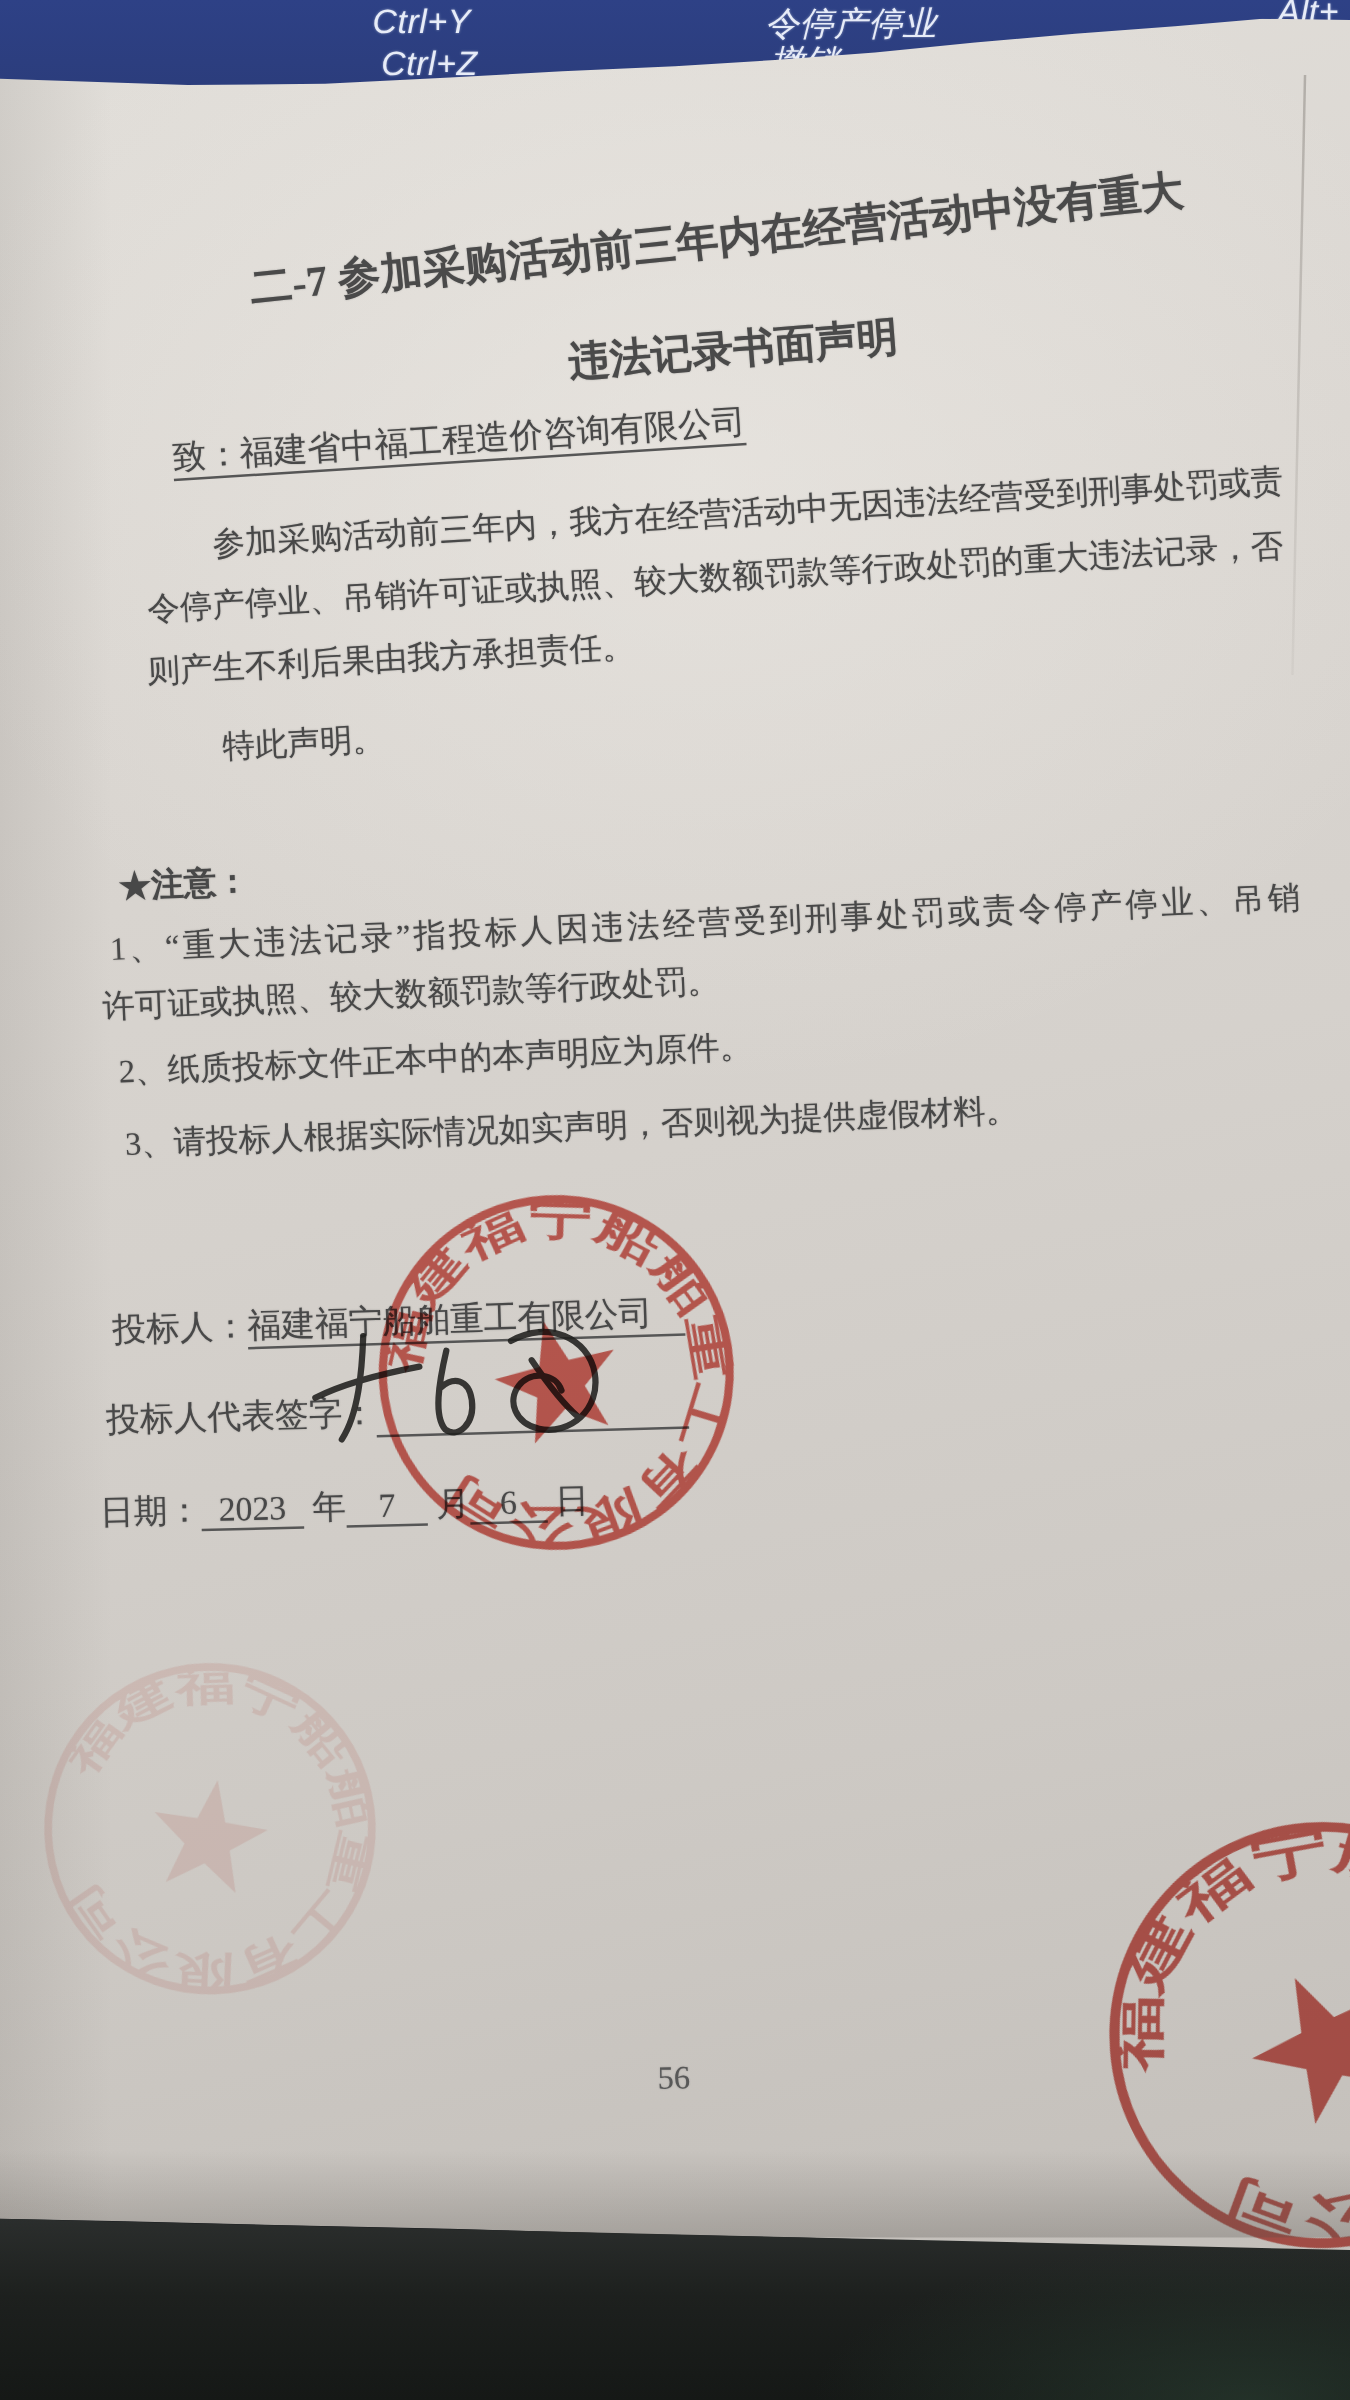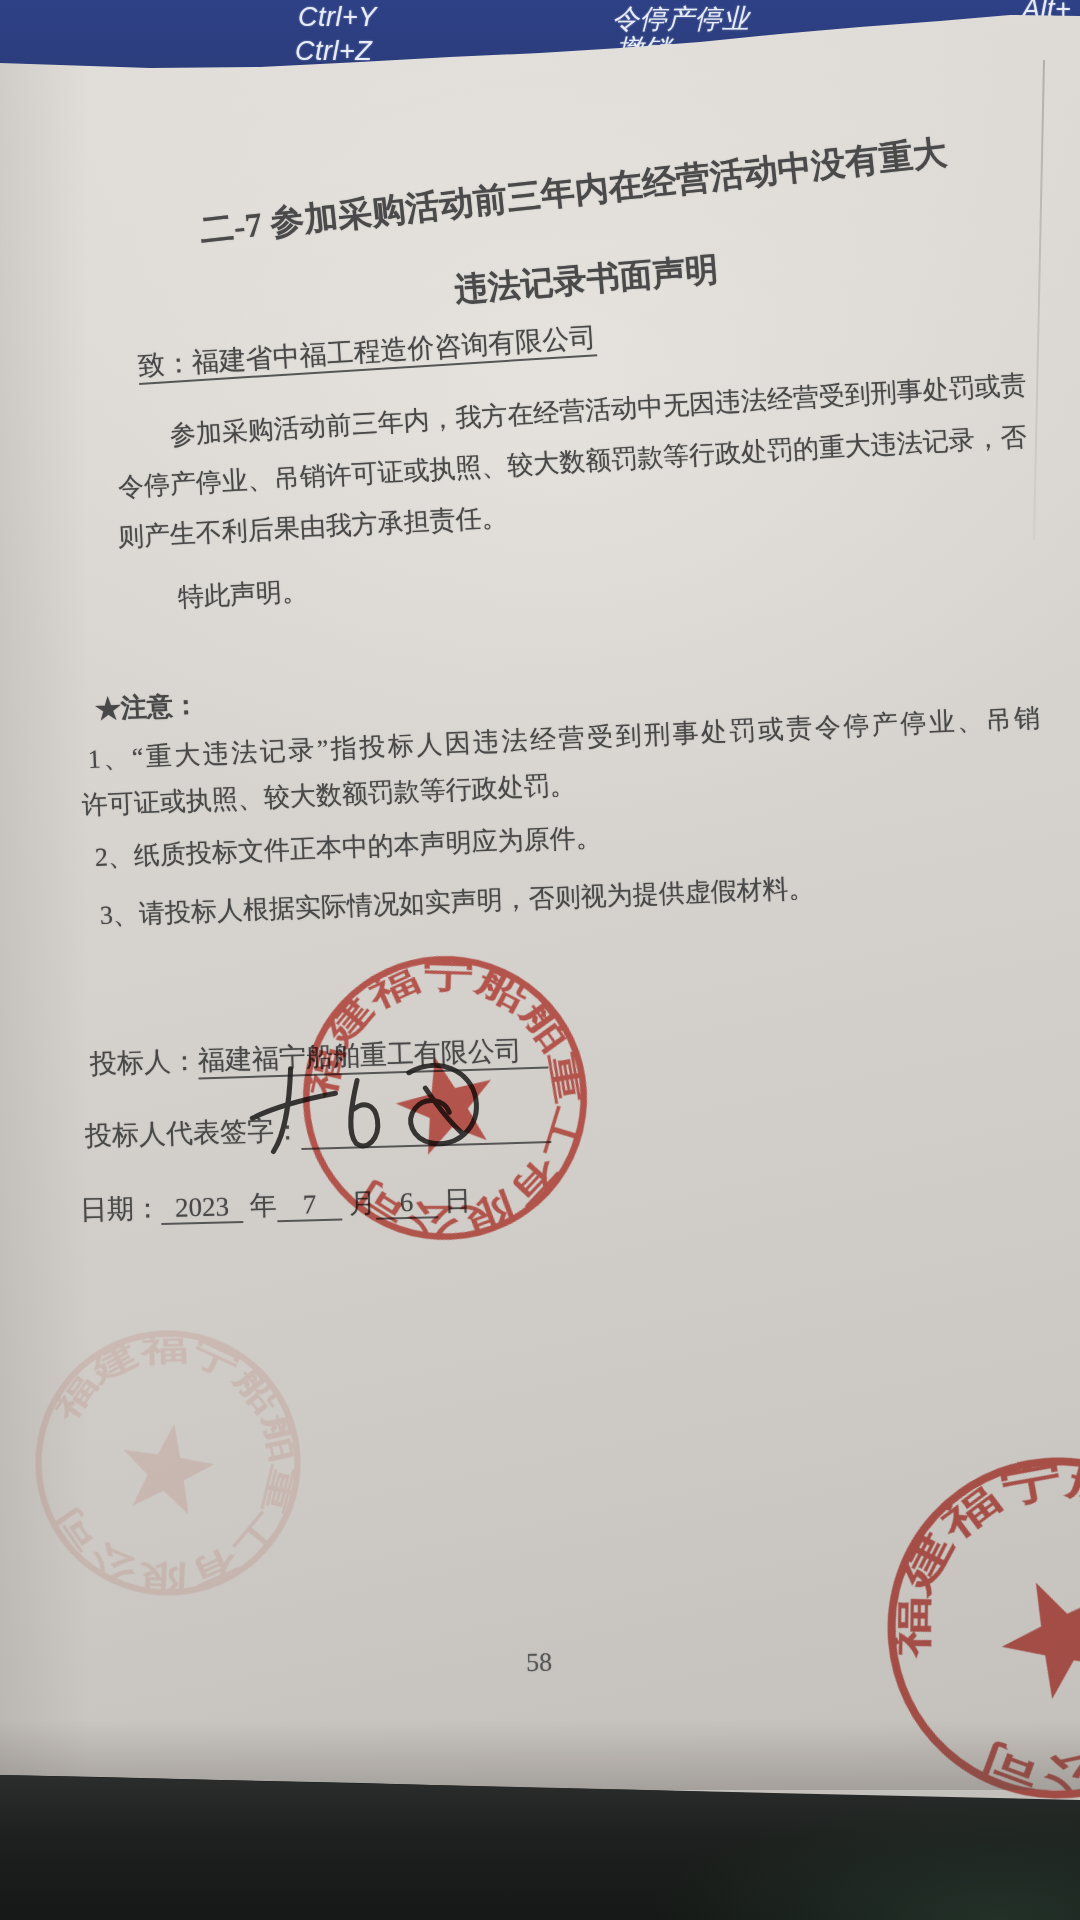--- a/index.html
+++ b/index.html
@@ -62,21 +62,21 @@
       radial-gradient(ellipse 500px 180px at 1000px 150px, rgba(42,62,50,.65), rgba(42,62,50,0) 70%),
       linear-gradient(180deg,#2c2f2e 0%,#1d201e 45%,#151816 100%);
     clip-path:polygon(0px 5px,1080px 30px,1080px 150px,0px 150px);
   }
 </style>
 </head>
 <body>
 
 <div class="menu-band">
   <span class="menu-text" style="left:298px;top:2px;">Ctrl+Y</span>
-  <span class="menu-text" style="left:295px;top:36px;">Ctrl+Z</span>
+  <span class="menu-text" style="left:305px;top:36px;">Ctrl+Z</span>
   <span class="menu-text" style="left:612px;top:1px;">令停产停业</span>
   <span class="menu-text" style="left:616px;top:31px;">撤销</span>
   <span class="menu-text" style="left:1022px;top:-6px;">Alt+</span>
 </div>
 
 <div class="paper">
   <div class="left-shade"></div>
   <div class="paper-edge-line"></div>
 
   <div class="dline title" style="left:200px;top:208px;transform:rotate(-6deg);">二-7 参加采购活动前三年内在经营活动中没有重大</div>
@@ -142,18 +142,18 @@
 
   <svg class="stamp" style="left:878px;top:1448px;transform:rotate(-26deg);opacity:.85;" width="360" height="360" viewBox="0 0 320 320">
     <circle cx="160" cy="160" r="148" fill="none" stroke="#c94a41" stroke-width="7"></circle>
     <path id="sealpath3" d="M42,160 a118,118 0 1,1 236,0 a118,118 0 1,1 -236,0" fill="none"></path>
     <text font-size="38" font-weight="bold" fill="#c94a41" font-family="Liberation Serif,serif">
       <textPath href="#sealpath3" startOffset="28" textLength="650" lengthAdjust="spacingAndGlyphs">福建福宁船舶重工有限公司</textPath>
     </text>
     <path fill="#c94a41" d="M160,115 L172.9,152.2 L212.3,153 L180.9,176.8 L192.3,214.5 L160,192 L127.7,214.5 L139.1,176.8 L107.7,153 L147.1,152.2 Z"></path>
   </svg>
 
-  <div class="dline" style="left:526px;top:1648px;font-size:26px;color:#585858;transform:rotate(-1deg);">58</div>
+  <div class="dline" style="left:526px;top:1648px;font-size:26px;color:#585858;transform:rotate(-1deg);">56</div>
 
   <div class="paper-bottom-shade"></div>
 </div>
 
 <div class="desk"></div>
 
 </body></html>

